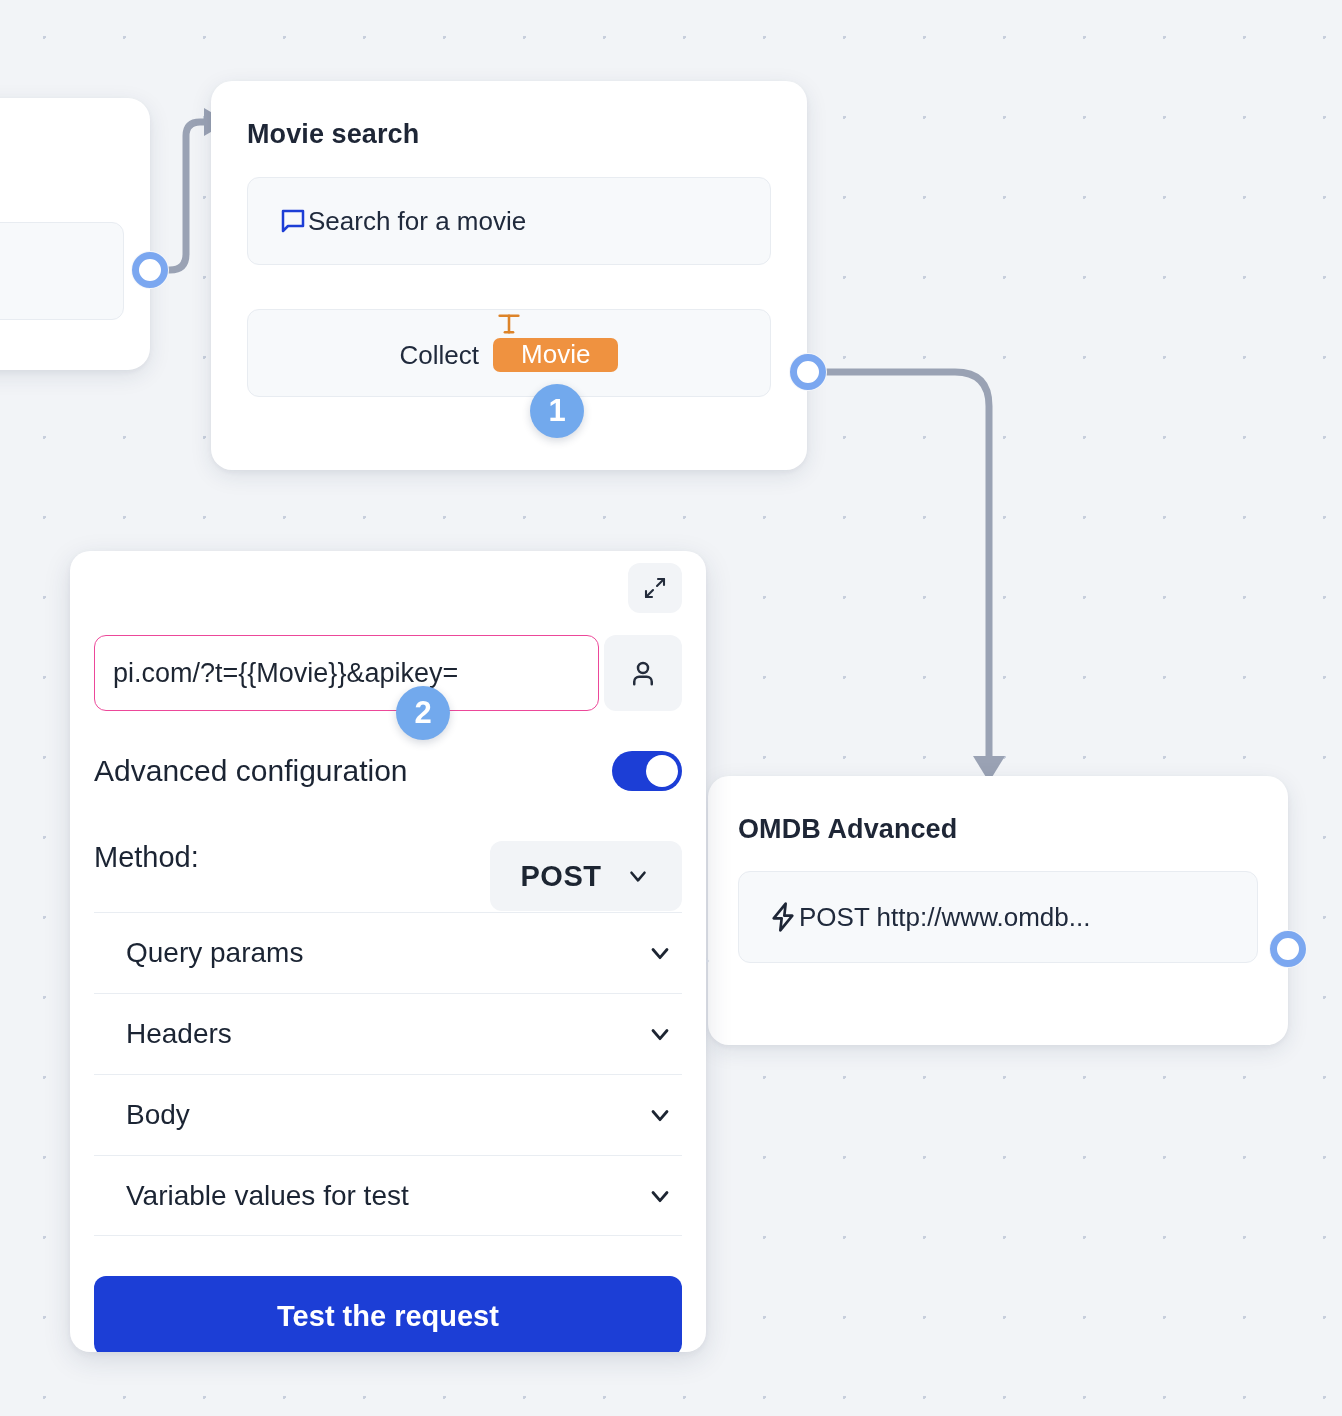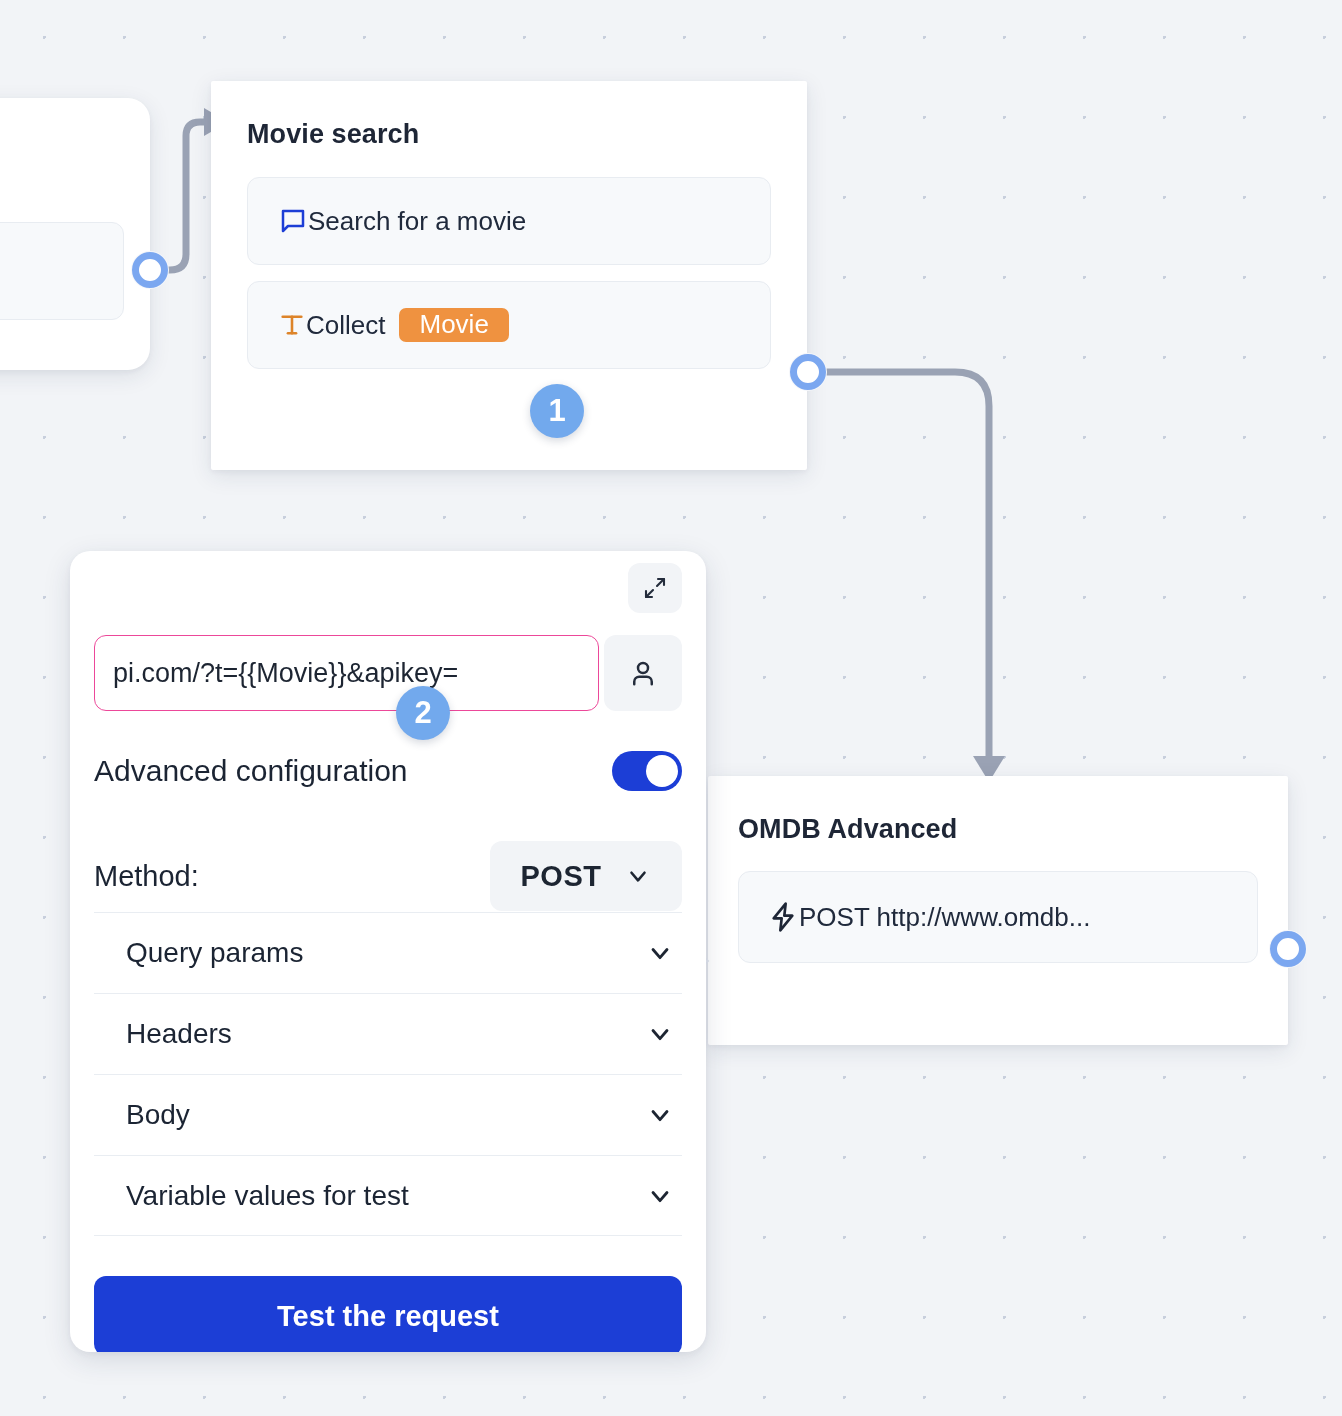--- a/index.html
+++ b/index.html
@@ -15,21 +15,21 @@
     background-image:
       radial-gradient(circle at 1px 1px, #c8cfdd 1.6px, transparent 1.7px);
     background-size: 80px 80px;
     background-position: 43px 36px;
   }
 
   
   .node {
     position: absolute;
     background: #ffffff;
-    border-radius: 2px;
+    border-radius: 21px;
     box-shadow: 0 6px 22px rgba(30, 45, 80, 0.10),
                 0 2px 5px rgba(30, 45, 80, 0.05);
   }
   .node-title {
     font-size: 27px;
     font-weight: 700;
     color: #1e2636;
     letter-spacing: 0.1px;
   }
   .node-row {
@@ -66,27 +66,27 @@
   }
 
   
   #node-movie {
     left: 211px; top: 81px;
     width: 596px; height: 389px;
     padding: 38px 36px;
   }
   #node-movie .node-title { margin-bottom: 27px; }
   #node-movie .node-row { height: 88px; padding: 0 30px; }
-  #node-movie .node-row + .node-row { margin-top: 16px; }
+  #node-movie .node-row + .node-row { margin-top: 44px; flex-direction: column; }
 
   .var-chip {
     background: #ef9240;
     color: #ffffff;
     border-radius: 7px;
-    padding: 3px 20px 5px;
+    padding: 3px 28px 5px;
     font-size: 26px;
     line-height: 1;
     margin-left: 4px;
   }
 
   
   #node-omdb {
     left: 708px; top: 776px;
     width: 580px; height: 269px;
     padding: 38px 30px;
@@ -190,21 +190,21 @@
     right: 4px; top: 4px;
     width: 32px; height: 32px;
     border-radius: 50%;
     background: #ffffff;
   }
 
   .method-row {
     position: absolute;
     left: 24px; top: 290px;
     width: 588px; height: 70px;
-    display: flex; align-items: center; justify-content: space-between;
+    display: flex; justify-content: space-between;
   }
   .method-label { font-size: 29px; color: #1b2433; }
   .method-select {
     width: 192px; height: 70px;
     background: #f2f4f7;
     border-radius: 12px;
     display: flex; align-items: center; justify-content: center;
     gap: 24px;
   }
   .method-value { font-size: 29px; font-weight: 700; color: #1d2532; letter-spacing: 0.5px; }

